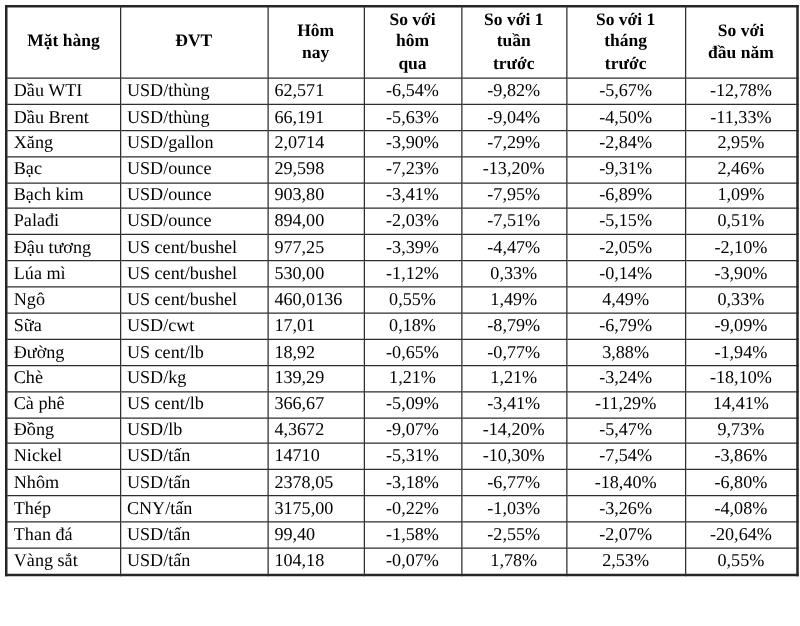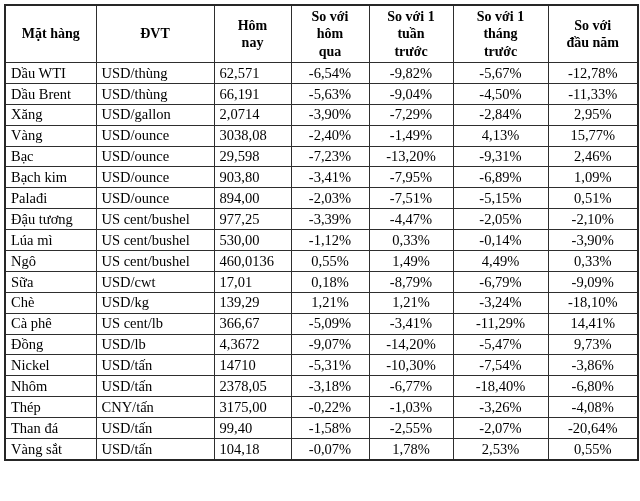--- a/index.html
+++ b/index.html
@@ -109,29 +109,20 @@
         <tr>
           <td class="c0">Xăng</td>
           <td class="c1">USD/gallon</td>
           <td class="c2">2,0714</td>
           <td class="c3">-3,90%</td>
           <td class="c4">-7,29%</td>
           <td class="c5">-2,84%</td>
           <td class="c6">2,95%</td>
         </tr>
         <tr>
-          <td class="c0">Vàng</td>
-          <td class="c1">USD/ounce</td>
-          <td class="c2">3038,08</td>
-          <td class="c3">-2,40%</td>
-          <td class="c4">-1,49%</td>
-          <td class="c5">4,13%</td>
-          <td class="c6">15,77%</td>
-        </tr>
-        <tr>
           <td class="c0">Bạc</td>
           <td class="c1">USD/ounce</td>
           <td class="c2">29,598</td>
           <td class="c3">-7,23%</td>
           <td class="c4">-13,20%</td>
           <td class="c5">-9,31%</td>
           <td class="c6">2,46%</td>
         </tr>
         <tr>
           <td class="c0">Bạch kim</td>
@@ -181,20 +172,29 @@
         <tr>
           <td class="c0">Sữa</td>
           <td class="c1">USD/cwt</td>
           <td class="c2">17,01</td>
           <td class="c3">0,18%</td>
           <td class="c4">-8,79%</td>
           <td class="c5">-6,79%</td>
           <td class="c6">-9,09%</td>
         </tr>
         <tr>
+          <td class="c0">Đường</td>
+          <td class="c1">US cent/lb</td>
+          <td class="c2">18,92</td>
+          <td class="c3">-0,65%</td>
+          <td class="c4">-0,77%</td>
+          <td class="c5">3,88%</td>
+          <td class="c6">-1,94%</td>
+        </tr>
+        <tr>
           <td class="c0">Chè</td>
           <td class="c1">USD/kg</td>
           <td class="c2">139,29</td>
           <td class="c3">1,21%</td>
           <td class="c4">1,21%</td>
           <td class="c5">-3,24%</td>
           <td class="c6">-18,10%</td>
         </tr>
         <tr>
           <td class="c0">Cà phê</td>

